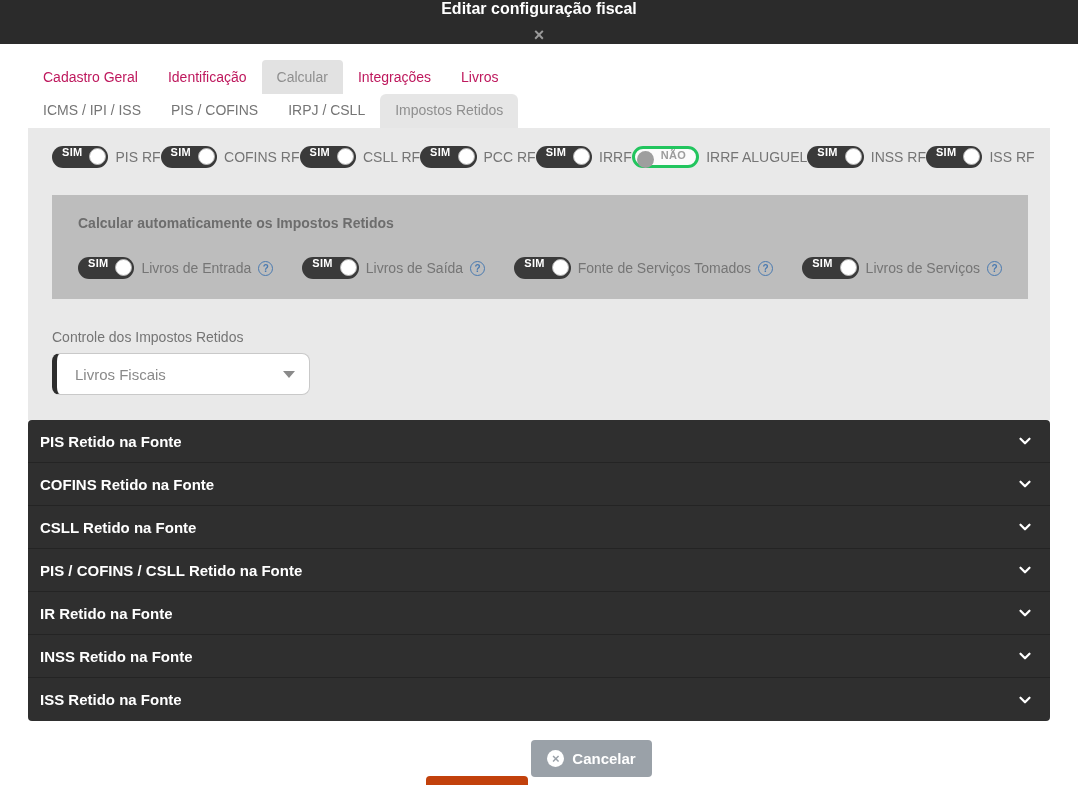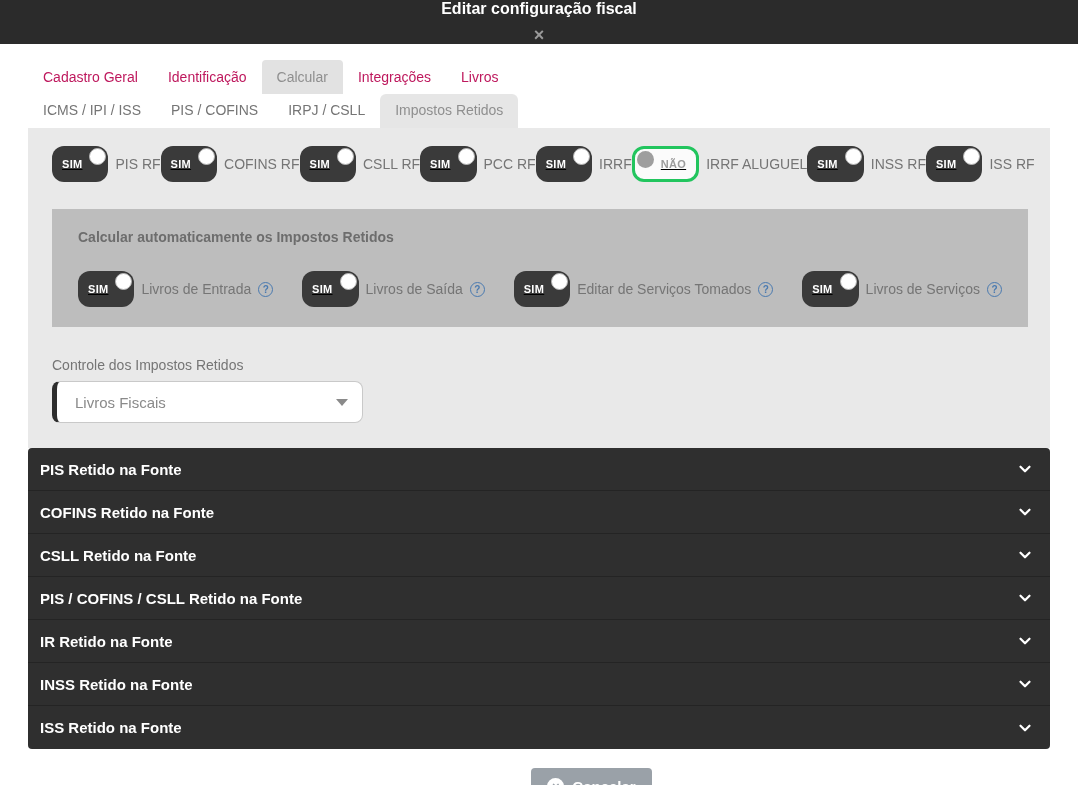--- a/index.html
+++ b/index.html
@@ -16,39 +16,39 @@
   .tab.active { background:#e2e2e2; color:#8f8f8f; }
   .subtabs-row { display:flex; margin:0 0 0 28px; }
   .subtab { padding:8px 15px 10px; font-size:14px; color:#757575; cursor:pointer; border-radius:6px 6px 0 0; }
   .subtab.active { background:#e6e6e6; color:#8f8f8f; }
 
   
   .panel { margin:0 28px; background:#e9e9e9; padding:18px 24px 25px; }
 
   .toggle-row { display:flex; justify-content:space-between; align-items:center; }
   .toggle { display:inline-flex; align-items:center; gap:7px; cursor:pointer; }
-  .switch { position:relative; height:36px; border-radius:12px; display:inline-flex; align-items:center; flex:none;text-decoration:underline; }
+  .switch { position:relative; height:22px; border-radius:12px; display:inline-flex; align-items:flex-start; flex:none; }
   .switch .state { font-size:11px; font-weight:bold; letter-spacing:.3px; }
   .switch .knob { position:absolute; width:17px; height:17px; border-radius:50%; top:2px; }
   .switch.on  { background:#3a3a3a; padding:0 26px 0 10px; }
   .switch.on .state { color:#fff; }
   .switch.on .knob { right:2px; background:#fff; border:1px solid #b5b5b5; }
   .switch.off { background:#fbfbfb; border:3px solid #22c55e; padding:0 10px 0 26px; }
   .switch.off .state { color:#9c9c9c; }
   .switch.off .knob { left:2px; background:#9e9e9e; }
   .toggle-label { font-size:14px; color:#757575; white-space:nowrap; }
 
   .auto-box { background:#bdbdbd; margin:27px -2px 0 0; padding:20px 26px; }
   .auto-title { font-size:14px; font-weight:bold; color:#6d6d6d; }
   .auto-box .toggle-row { margin-top:26px; }
   .help-icon { width:15px; height:15px; border-radius:50%; border:1px solid #4a7ab0; color:#4a7ab0;
                display:inline-flex; align-items:center; justify-content:center; font-size:10px; font-weight:bold; flex:none; cursor:pointer; }
 
   .control-label { margin-top:30px; font-size:14px; color:#757575; }
-  .select-box { margin-top:8px; width:311px; height:42px; background:#fff; border:1px solid #c9c9c9; border-left:5px solid #2d2d2d;
+  .select-box { margin-top:8px; width:258px; height:42px; background:#fff; border:1px solid #c9c9c9; border-left:5px solid #2d2d2d;
                 border-radius:8px; display:flex; align-items:center; justify-content:space-between; padding:0 14px 0 18px; cursor:pointer; }
   .select-value { font-size:15px; color:#8a8a8a; }
   .caret-down { width:0; height:0; border-left:6px solid transparent; border-right:6px solid transparent; border-top:7px solid #8a8a8a; }
 
   
   .accordion { margin:0 28px; border-radius:4px; overflow:hidden; }
   .acc-row { height:43px; background:#2f2f2f; border-bottom:1px solid #242424; display:flex; align-items:center;
              justify-content:space-between; padding:0 16px 0 12px; cursor:pointer; }
   .acc-row:last-child { border-bottom:none; }
   .acc-label { color:#fff; font-size:15px; font-weight:bold; }
@@ -165,21 +165,21 @@
             <span class="knob"></span>
           </span>
         <span class="toggle-label">Livros de Saída</span>
         <span class="help-icon">?</span>
       </div>
       <div class="toggle">
         <span class="switch on">
             <span class="state">SIM</span>
             <span class="knob"></span>
           </span>
-        <span class="toggle-label">Editar de Serviços Tomados</span>
+        <span class="toggle-label">Fonte de Serviços Tomados</span>
         <span class="help-icon">?</span>
       </div>
       <div class="toggle">
         <span class="switch on">
             <span class="state">SIM</span>
             <span class="knob"></span>
           </span>
         <span class="toggle-label">Livros de Serviços</span>
         <span class="help-icon">?</span>
       </div>

